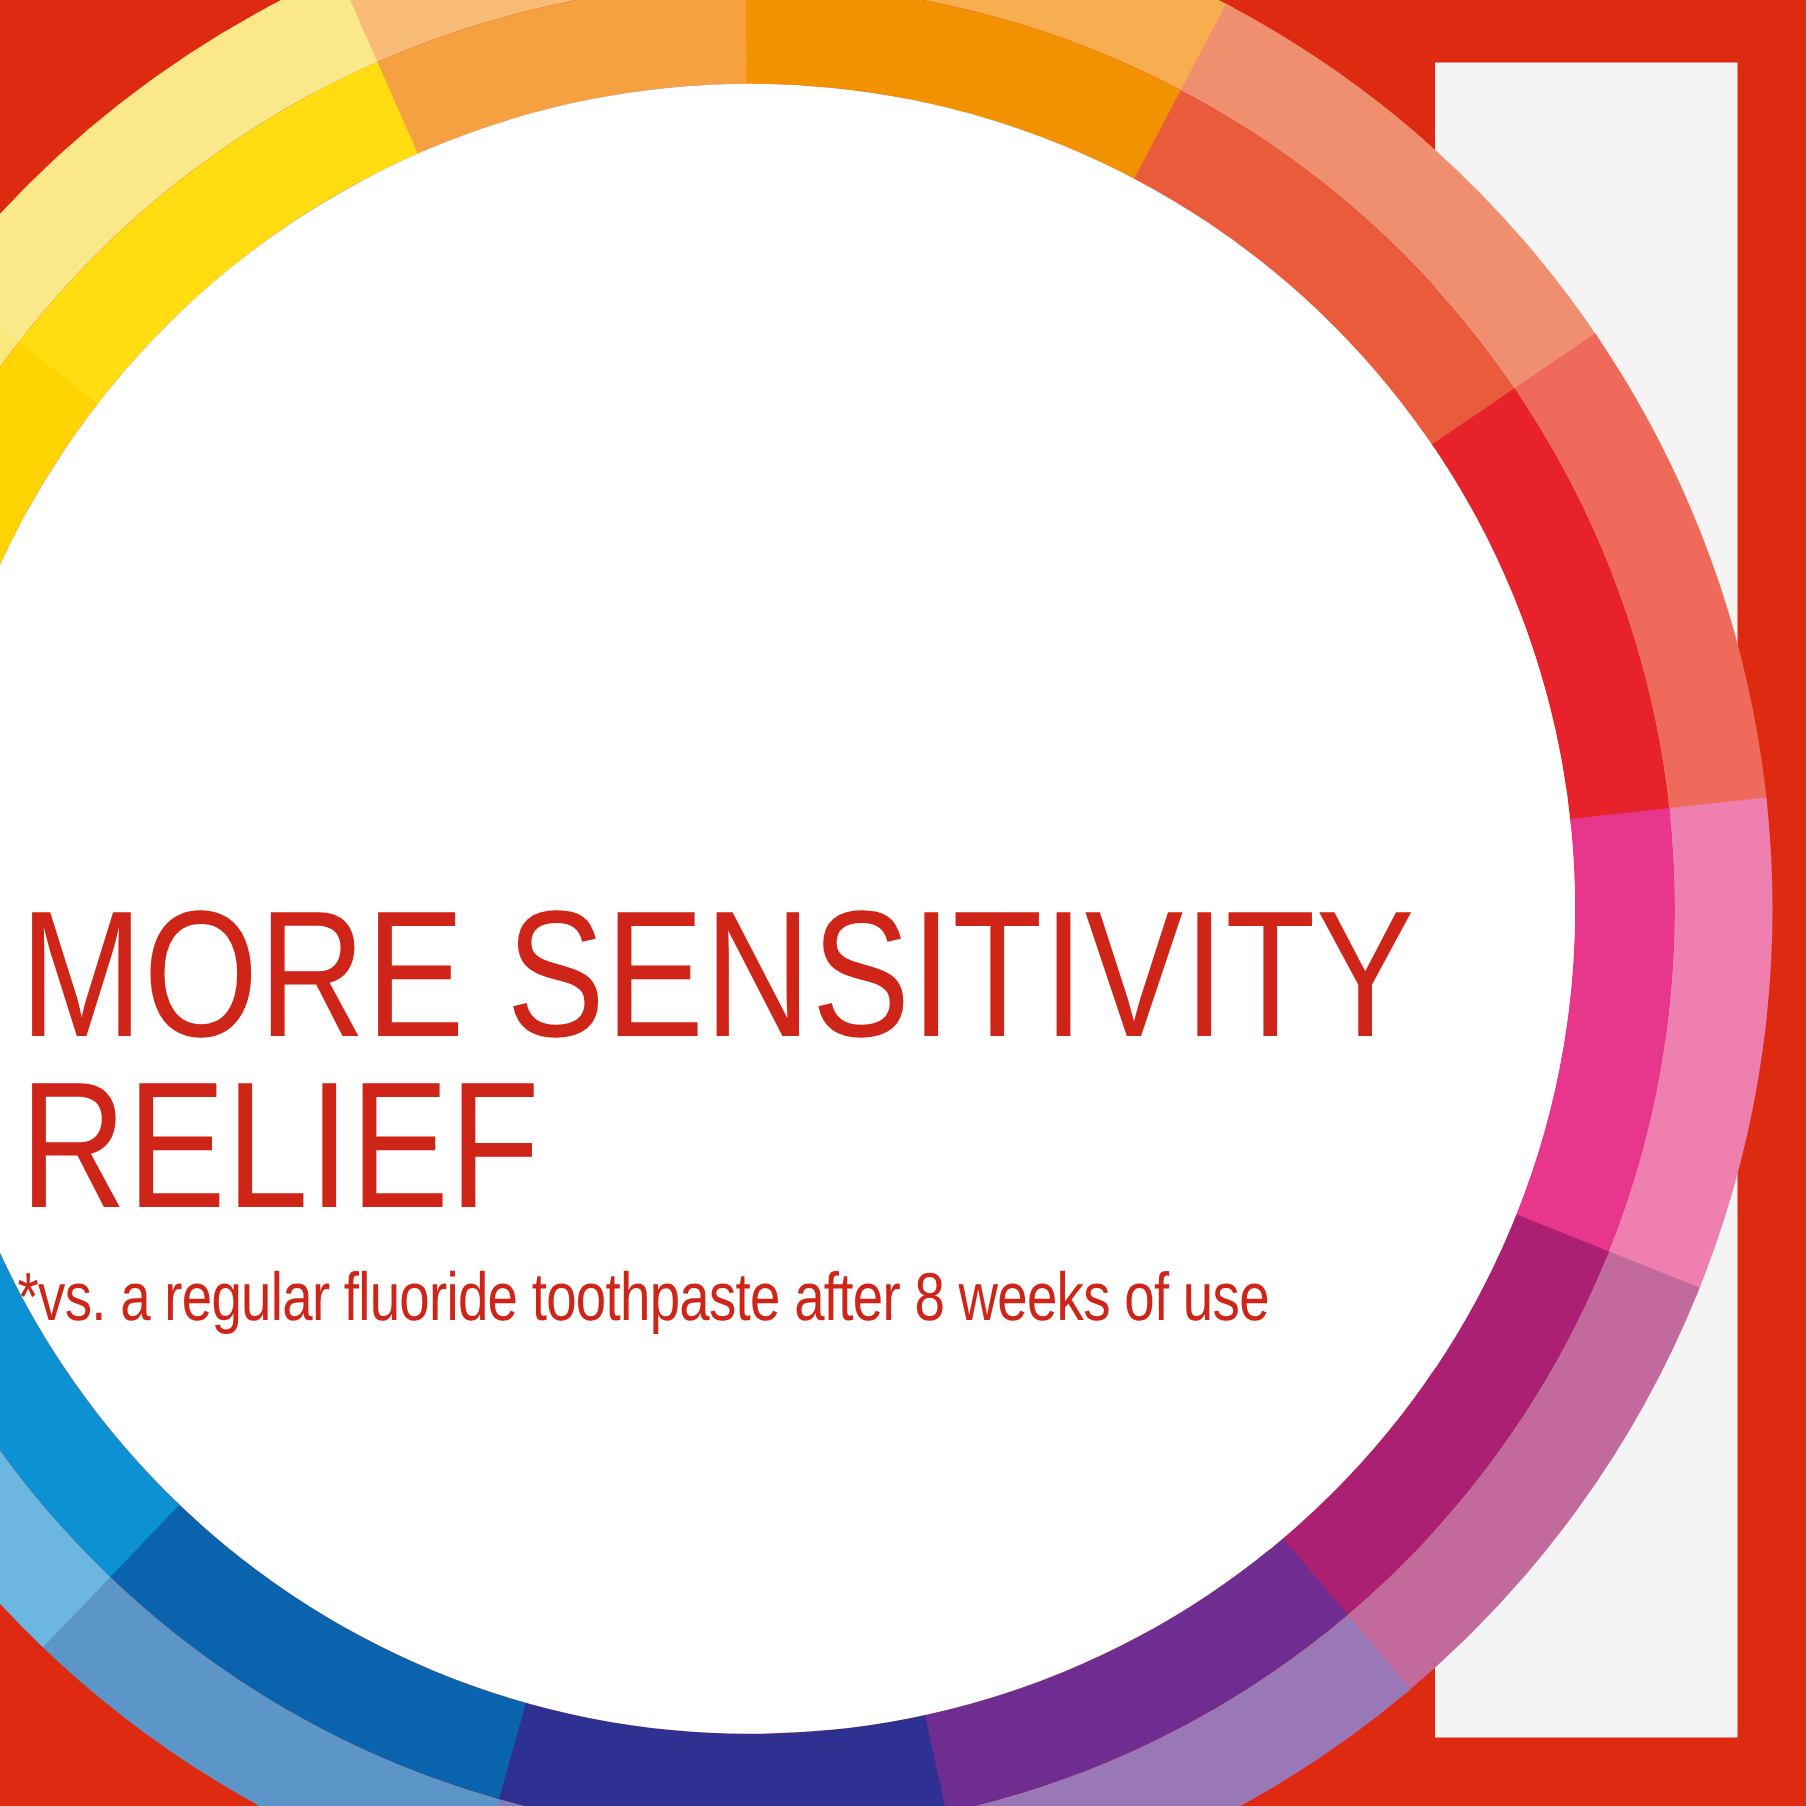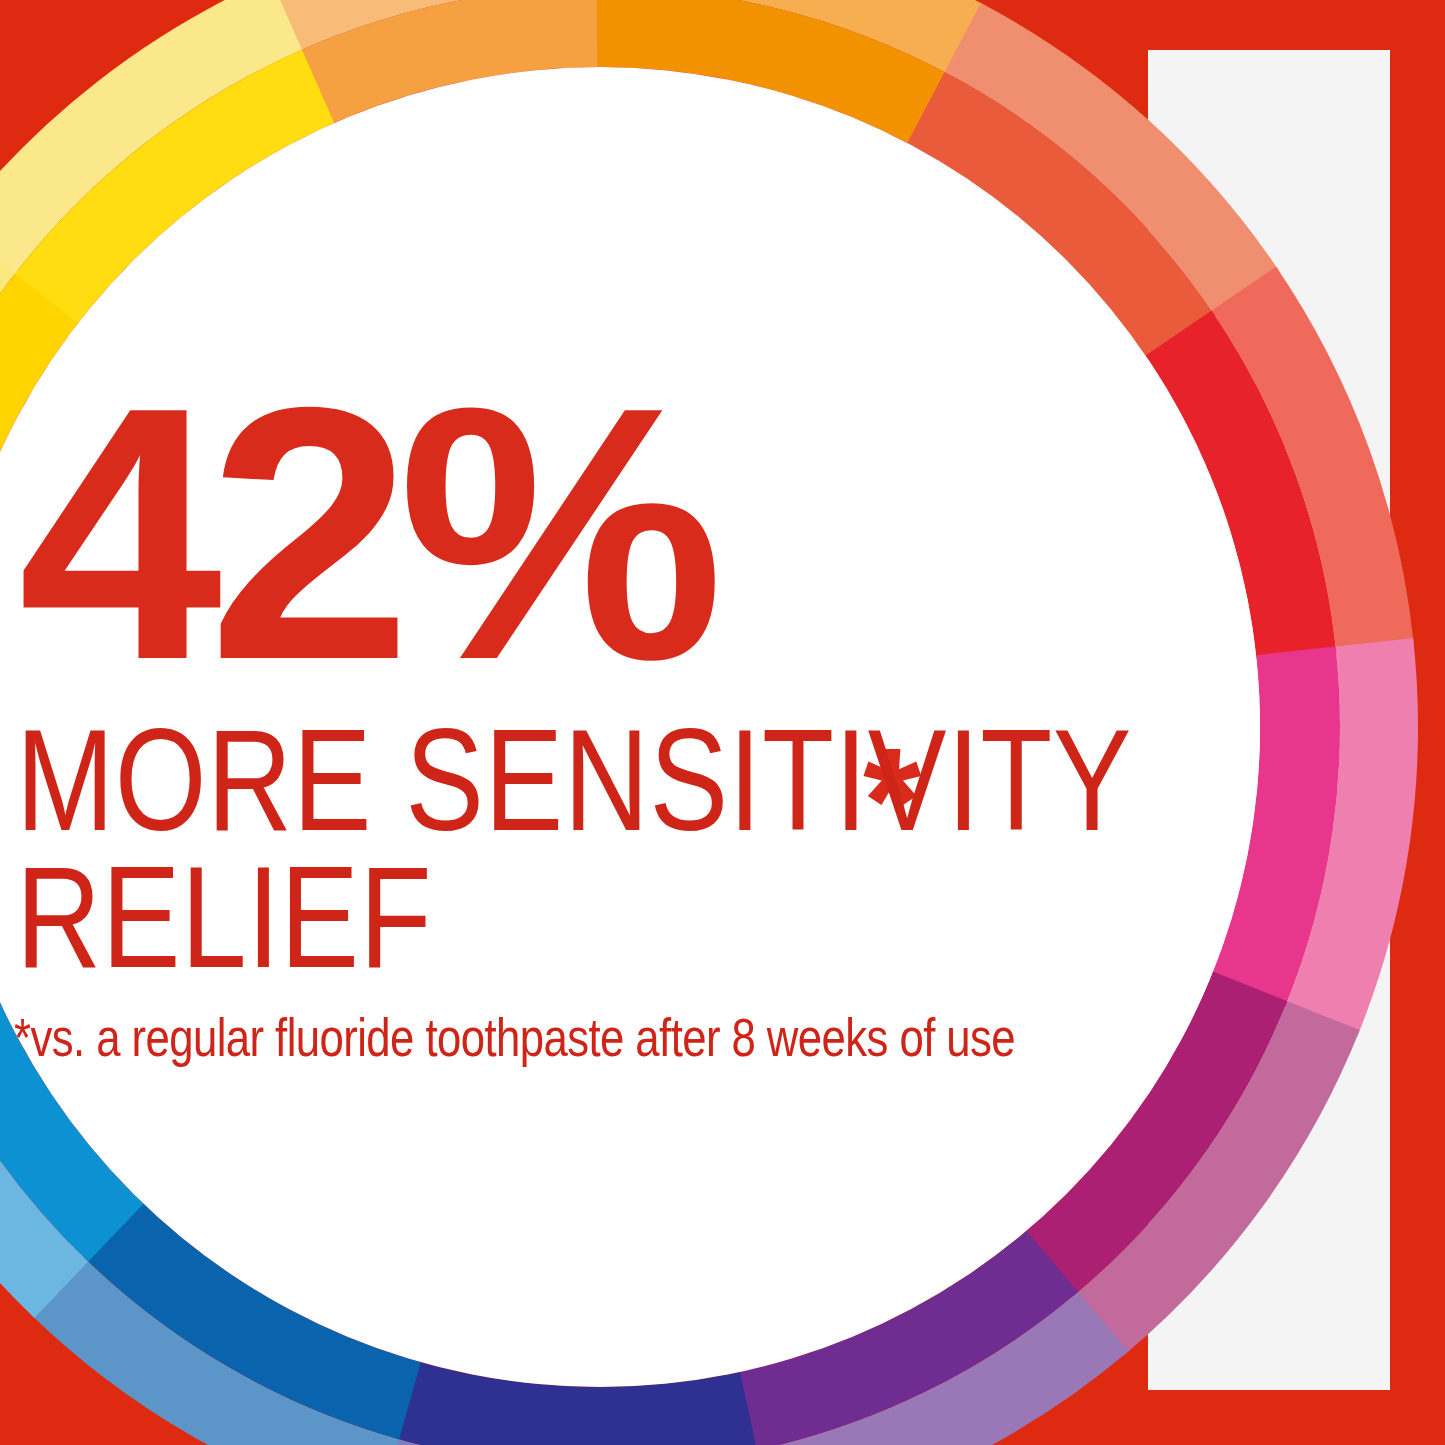--- a/index.html
+++ b/index.html
@@ -137,24 +137,20 @@
           <path d="M -102.77735338938896 958.7412167979746 A 740 740 0 0 1 -128.19011625825522 595.3217763493572 L -49.466860446552005 609.5572599872645 A 660 660 0 0 0 -26.801423293238827 933.6881122792746 Z" fill="#10a64a"></path>
           <path d="M -129.3114837029775 601.6813671517218 A 740 740 0 0 1 18.865471148248844 268.87047751072276 L 81.69082561870846 318.3979934555095 A 660 660 0 0 0 -50.466998978331276 615.2293274596439 Z" fill="#ffd400"></path>
           <path d="M 14.88971542955585 273.9592127745077 A 740 740 0 0 1 301.9674495045344 49.6695054516091 L 334.18718469323335 122.89442378116496 A 660 660 0 0 0 78.14488132906331 322.9365951772636 Z" fill="#ffdd10"></path>
         </g>
       <circle id="disc-circle" cx="600" cy="727" r="660" fill="#ffffff"></circle>
     </g>
   </svg>
 
   <div class="text-layer">
 
-    <div class="pct-wrap">
-      <span class="pct-number">42%</span>
-      <span class="pct-star">*</span>
-    </div>
 
     <div class="headline"><span class="headline-inner">MORE SENSITIVITY
 RELIEF</span></div>
 
     <div class="footnote">*vs. a regular fluoride toothpaste after 8 weeks of use</div>
 
   </div>
 
 </div>
 

